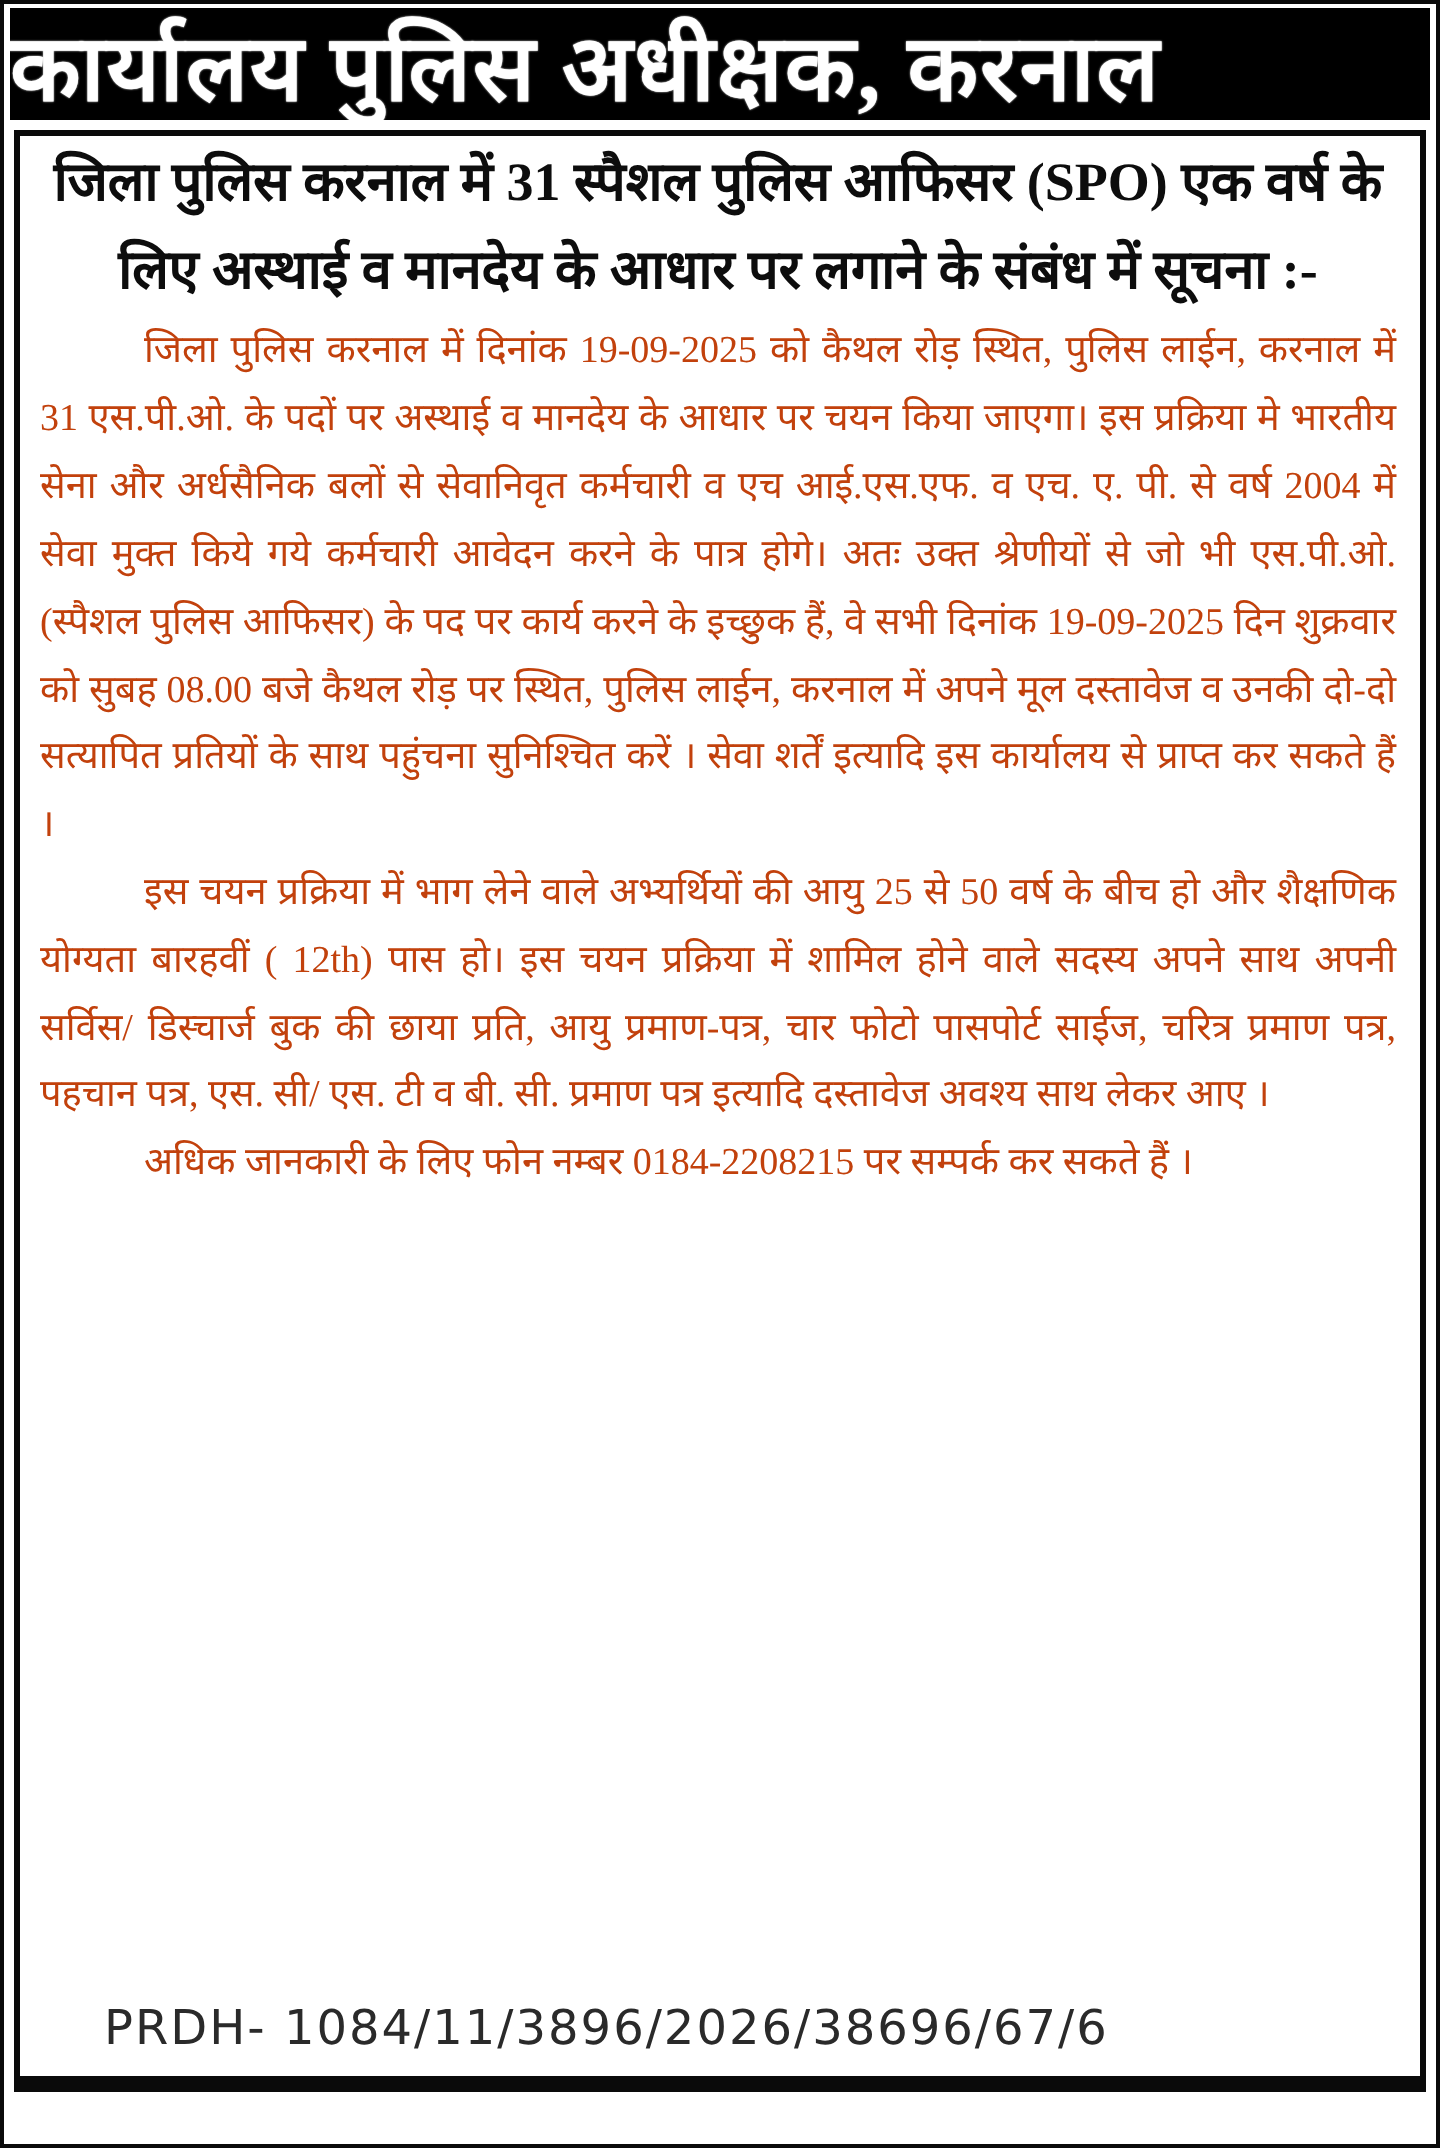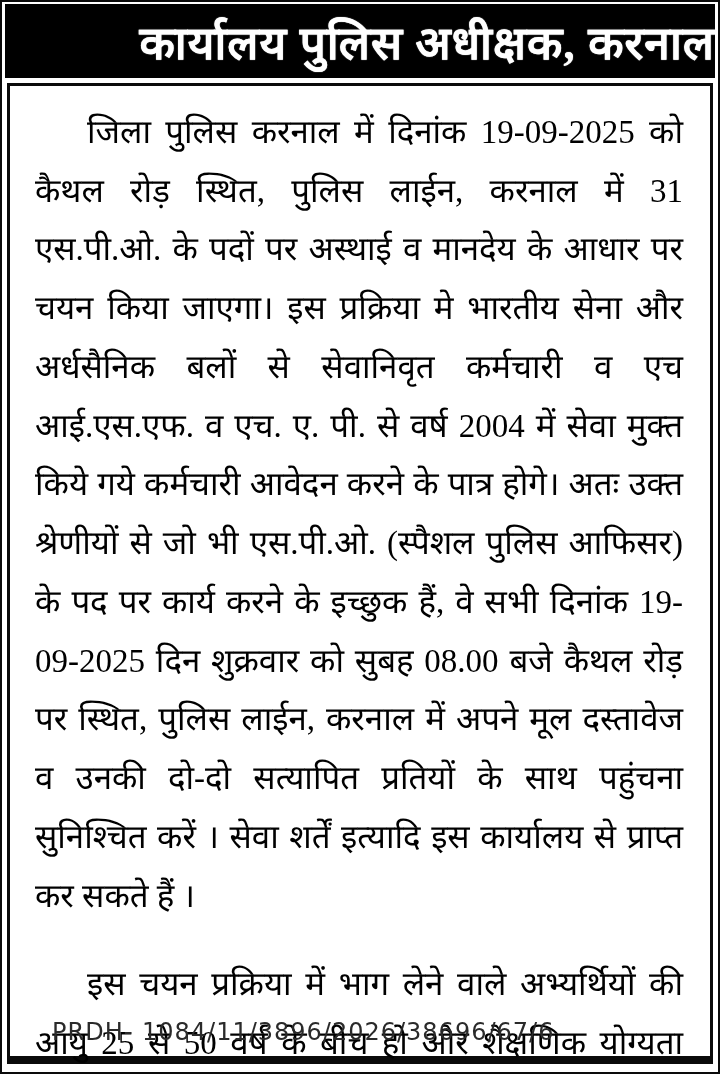--- a/index.html
+++ b/index.html
@@ -15,26 +15,26 @@
     background: #ffffff;
     border: 2px solid #0a0a0a;
     padding: 2px 3px 0 3px;
     font-family: "Liberation Serif", "DejaVu Serif", serif;
     color: #141414;
     overflow: hidden;
   }
   .header-band {
     box-sizing: border-box;
     width: 100%;
-    height: 74px;
+    height: 56px;
     background: #000000;
     color: #ffffff;
     display: flex;
     align-items: center;
-    justify-content: flex-end;
+    justify-content: flex-start;
     font-size: 46px;
     font-weight: bold;
     letter-spacing: 1px;
     text-shadow: 0 0 1px #ffffff;
   }
   .inner-box {
     box-sizing: border-box;
     position: relative;
     margin: 5px 2px 0 2px;
     height: 981px;
@@ -54,26 +54,26 @@
   }
   .intro {
     text-align: center;
     font-size: 27px;
     font-weight: bold;
     line-height: 1.62;
     color: #0d0d0d;
     margin: 0 2px 2px 2px;
   }
   .para {
-    margin: 15px;
-    font-size: 33px;
+    margin: 0;
+    font-size: 19px;
     line-height: 1.78;
     text-align: justify;
     text-indent: 52px;
-    color: #000000;
+    color: #c2410c;
   }
   .ref {
     position: absolute;
     left: 42px;
     bottom: 10px;
     font-family: "DejaVu Sans", "Liberation Sans", sans-serif;
     font-size: 24px;
     letter-spacing: 1px;
     color: #2a2a2a;
   }
@@ -83,20 +83,21 @@
 
 <div class="page">
 
   <div class="header-band">
     <span>कार्यालय पुलिस अधीक्षक, करनाल</span>
   </div>
 
   <div class="inner-box">
 
 
+    <div class="intro">जिला पुलिस करनाल में 31 स्पैशल पुलिस आफिसर (SPO) एक वर्ष के लिए अस्थाई व मानदेय के आधार पर लगाने के संबंध में सूचना :-</div>
 
     <p class="para">जिला पुलिस करनाल में दिनांक 19-09-2025 को कैथल रोड़ स्थित, पुलिस लाईन, करनाल में 31 एस.पी.ओ. के पदों पर अस्थाई व मानदेय के आधार पर चयन किया जाएगा। इस प्रक्रिया मे भारतीय सेना और अर्धसैनिक बलों से सेवानिवृत कर्मचारी व एच आई.एस.एफ. व एच. ए. पी. से वर्ष 2004 में सेवा मुक्त किये गये कर्मचारी आवेदन करने के पात्र होगे। अतः उक्त श्रेणीयों से जो भी एस.पी.ओ. (स्पैशल पुलिस आफिसर) के पद पर कार्य करने के इच्छुक हैं, वे सभी दिनांक 19-09-2025 दिन शुक्रवार को सुबह 08.00 बजे कैथल रोड़ पर स्थित, पुलिस लाईन, करनाल में अपने मूल दस्तावेज व उनकी दो-दो सत्यापित प्रतियों के साथ पहुंचना सुनिश्चित करें । सेवा शर्तें इत्यादि इस कार्यालय से प्राप्त कर सकते हैं ।</p>
 
     <p class="para">इस चयन प्रक्रिया में भाग लेने वाले अभ्यर्थियों की आयु 25 से 50 वर्ष के बीच हो और शैक्षणिक योग्यता बारहवीं ( 12th) पास हो। इस चयन प्रक्रिया में शामिल होने वाले सदस्य अपने साथ अपनी सर्विस/ डिस्चार्ज बुक की छाया प्रति, आयु प्रमाण-पत्र, चार फोटो पासपोर्ट साईज, चरित्र प्रमाण पत्र, पहचान पत्र, एस. सी/ एस. टी व बी. सी. प्रमाण पत्र इत्यादि दस्तावेज अवश्य साथ लेकर आए ।</p>
 
     <p class="para">अधिक जानकारी के लिए फोन नम्बर 0184-2208215 पर सम्पर्क कर सकते हैं ।</p>
 
     <div class="ref">PRDH- 1084/11/3896/2026/38696/67/6</div>
 
   </div>

